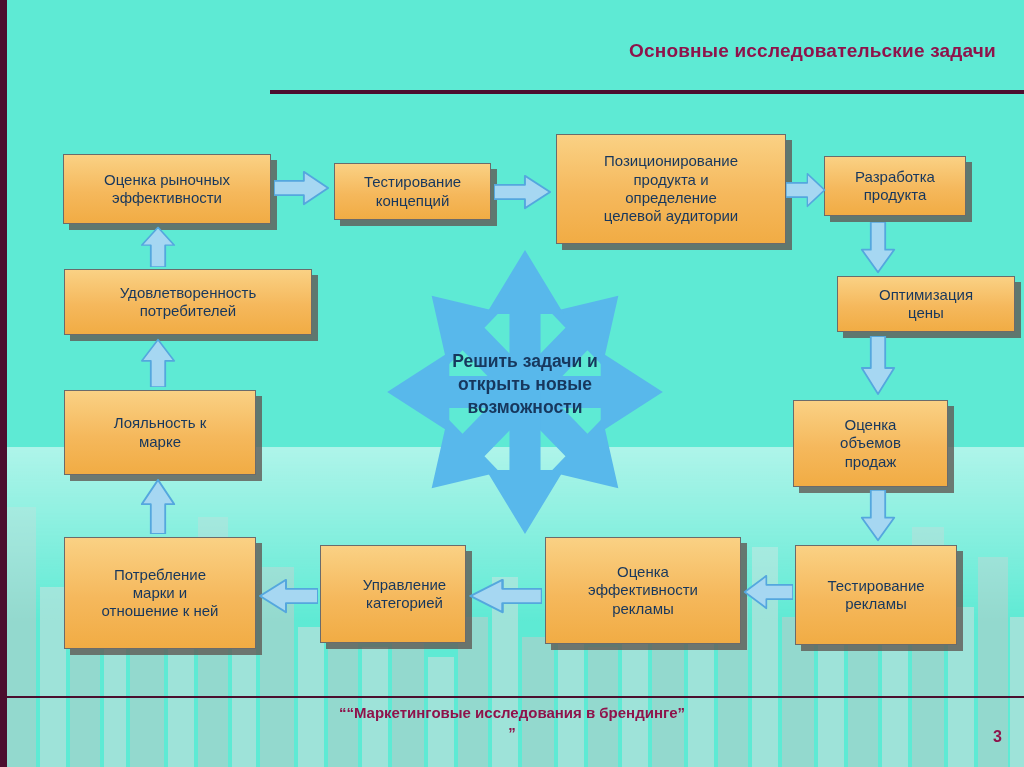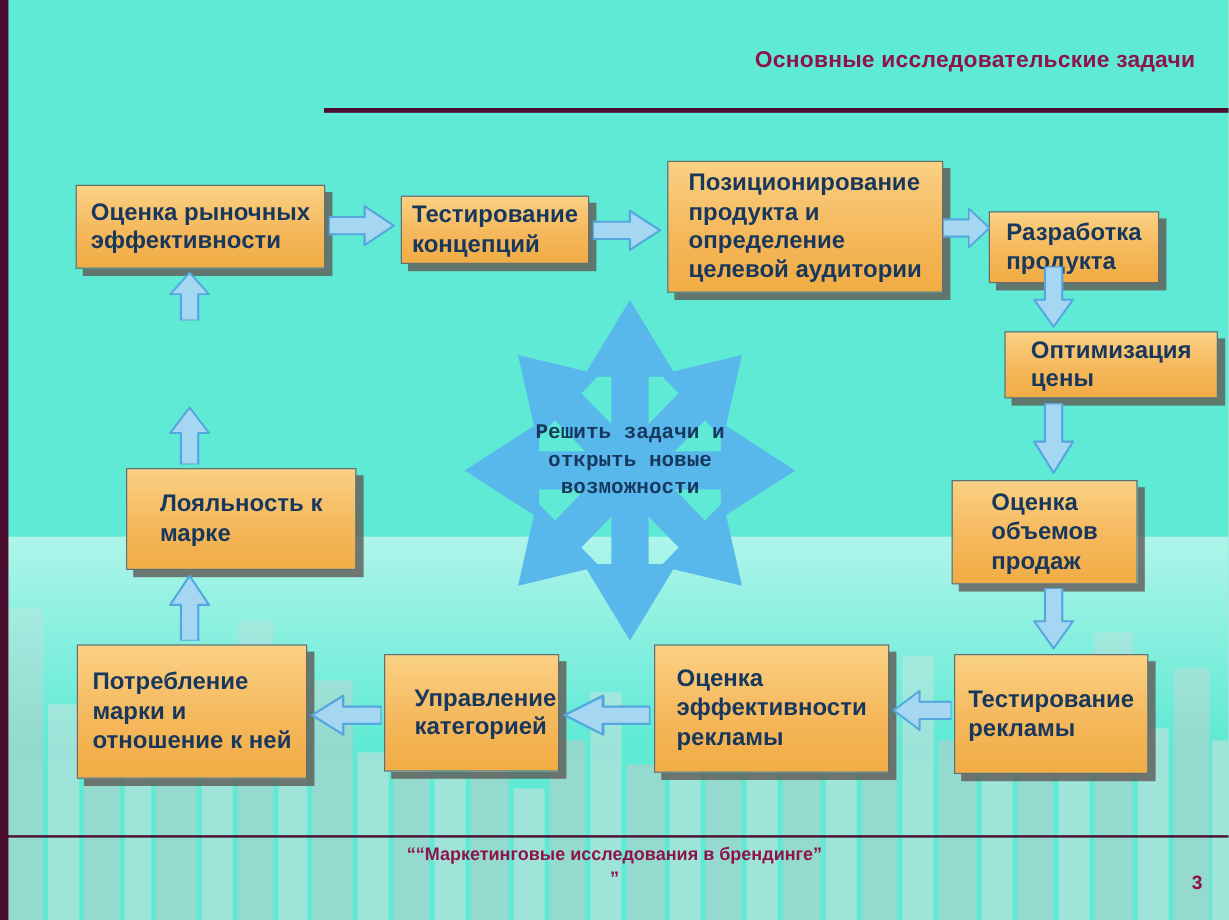--- a/index.html
+++ b/index.html
@@ -17,33 +17,33 @@
   .footer-rule{position:absolute;left:0;top:696px;width:1024px;height:2px;background:#4b0e2e;}
   .footer-caption{
     position:absolute;left:0;top:703px;width:1024px;text-align:center;
     font-size:15px;font-weight:bold;color:#8e134b;white-space:pre-line;line-height:1.35;
   }
   .page-number{
     position:absolute;right:22px;top:728px;font-size:16px;font-weight:bold;color:#8e134b;
   }
   .box{
     position:absolute;box-sizing:border-box;display:flex;align-items:center;justify-content:center;
-    white-space:pre-line;padding:3px 6px;
-    font-size:20px;font-weight:bold;line-height:1.22;color:#17375d;
+    text-align:center;white-space:pre-line;padding:3px 6px;
+    font-size:15px;font-weight:normal;line-height:1.22;color:#17375d;
     background:linear-gradient(180deg,#fad184 0%,#f5b85c 55%,#f1ac44 100%);
     border:1px solid #6b6b6b;
     box-shadow:6px 6px 0 rgba(95,90,85,.8);
   }
   .arrow{position:absolute;}
   .arrow polygon{fill:#a6d7f2;stroke:#54a7de;stroke-width:2;stroke-linejoin:round;}
   .compass{position:absolute;left:360px;top:242px;width:330px;height:300px;}
   .compass path{fill:#58b8eb;}
   .center-label{
     position:absolute;left:415px;top:350px;width:220px;text-align:center;
-    font-size:17.5px;font-weight:bold;color:#17375d;line-height:1.3;white-space:pre-line;font-family:Liberation Mono, monospace;
+    font-size:17.5px;font-weight:bold;color:#17375d;line-height:1.3;white-space:pre-line;
   }
 </style>
 </head>
 <body>
 
 <div class="slide">
 
   <svg class="skyline" viewBox="0 0 1024 320" preserveAspectRatio="none">
     <g fill="#dedede">
       <rect x="40" y="140" width="26" height="180"></rect>
@@ -112,39 +112,41 @@
 возможности</div>
 
   <div class="box" style="left:63px;top:154px;width:208px;height:70px;">Оценка рыночных
 эффективности</div>
   <div class="box" style="left:334px;top:163px;width:157px;height:57px;">Тестирование
 концепций</div>
   <div class="box" style="left:556px;top:134px;width:230px;height:110px;">Позиционирование
 продукта и
 определение
 целевой аудитории</div>
-  <div class="box" style="left:824px;top:176px;width:142px;height:60px;">Разработка
+  <div class="box" style="left:824px;top:156px;width:142px;height:60px;">Разработка
 продукта</div>
   <div class="box" style="left:796px;top:276px;width:178px;height:56px;margin-left:41px;">Оптимизация
 цены</div>
   <div class="box" style="left:793px;top:400px;width:155px;height:87px;">Оценка
 объемов
 продаж</div>
   <div class="box" style="left:795px;top:545px;width:162px;height:100px;">Тестирование
 рекламы</div>
   <div class="box" style="left:545px;top:537px;width:196px;height:107px;">Оценка
 эффективности
 рекламы</div>
   <div class="box" style="left:320px;top:545px;width:146px;height:98px;padding-left:29px;">Управление
 категорией</div>
   <div class="box" style="left:64px;top:537px;width:192px;height:112px;">Потребление
 марки и
 отношение к ней</div>
-  <div class="box" style="left:64px;top:390px;width:192px;height:85px;margin-left:41px;">Лояльность к
+  <div class="box" style="left:64px;top:390px;width:192px;height:85px;">Лояльность к
 марке</div>
+  <div class="box" style="left:64px;top:269px;width:248px;height:66px;">Удовлетворенность
+потребителей</div>
 
   <svg class="arrow" style="left:274px;top:170px;width:56px;height:36px;" viewBox="0 0 60 40" preserveAspectRatio="none">
       <polygon points="0,12 32,12 32,2 58,20 32,38 32,28 0,28"></polygon>
     </svg>
   <svg class="arrow" style="left:494px;top:174px;width:58px;height:36px;" viewBox="0 0 60 40" preserveAspectRatio="none">
       <polygon points="0,12 32,12 32,2 58,20 32,38 32,28 0,28"></polygon>
     </svg>
   <svg class="arrow" style="left:786px;top:172px;width:40px;height:36px;" viewBox="0 0 60 40" preserveAspectRatio="none">
       <polygon points="0,12 32,12 32,2 58,20 32,38 32,28 0,28"></polygon>
     </svg>

